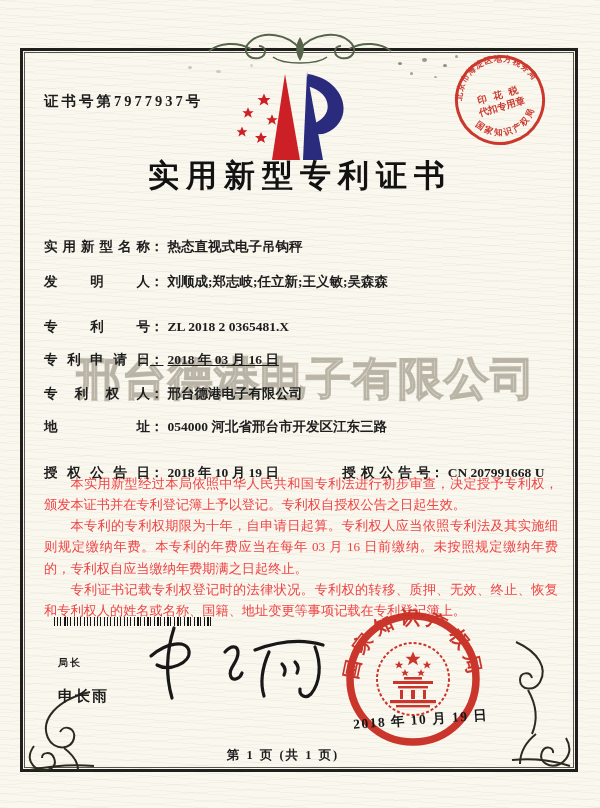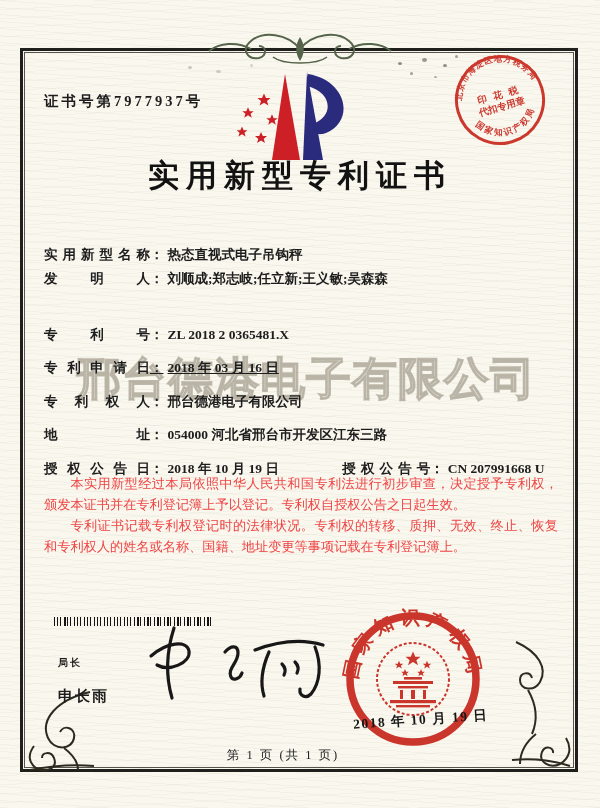--- a/index.html
+++ b/index.html
@@ -29,28 +29,28 @@
   }
   .logo{position:absolute;left:228px;top:66px;z-index:2;}
   .title{
     position:absolute;left:0;top:155px;width:600px;z-index:2;
     text-align:center;font-size:31px;font-weight:bold;letter-spacing:7px;color:#121212;
   }
   .rows{position:absolute;left:44px;top:0;width:516px;z-index:4;}
   .row{position:absolute;left:0;font-size:13.5px;font-weight:600;white-space:nowrap;}
   .row .lab{
     display:inline-block;width:106px;vertical-align:bottom;
-    text-align:justify;text-align-last:justify;margin-top:8px;
+    text-align:justify;text-align-last:justify;
   }
   .row .colon{margin:0 4px 0 0;}
   .row .lab2{
     display:inline-block;width:88px;margin-left:60px;vertical-align:bottom;
-    text-align:justify;text-align-last:justify;
-  }
-  .r1{top:238px;} .r2{top:262px;} .r3{top:318px;} .r4{top:351px;text-decoration:underline;}
+    text-align:justify;text-align-last:justify;margin-top:12px;
+  }
+  .r1{top:238px;} .r2{top:273px;} .r3{top:318px;} .r4{top:351px;text-decoration:underline;}
   .r5{top:385px;} .r6{top:418px;} .r7{top:452px;}
   .watermark{
     position:absolute;left:76px;top:349px;width:460px;z-index:3;
     font-size:45px;font-weight:bold;letter-spacing:1px;white-space:nowrap;
     color:rgba(182,176,162,.38);
     -webkit-text-stroke:1.2px rgba(165,158,143,.65);
     pointer-events:none;
   }
   .paras{
     position:absolute;left:44px;top:473px;width:514px;z-index:2;
@@ -69,21 +69,21 @@
   .signature{position:absolute;left:133px;top:620px;z-index:3;}
   .seal{position:absolute;left:342px;top:608px;z-index:5;opacity:.93;}
   .seal-date{
     position:absolute;left:353px;top:711px;z-index:6;
     font-size:13.5px;font-weight:bold;letter-spacing:1.5px;color:#161616;
     transform:rotate(-4deg);
   }
   .tax-stamp{position:absolute;left:452px;top:52px;z-index:5;transform:rotate(-16deg);opacity:.92;}
   .footer{
     position:absolute;left:0;top:747px;width:566px;z-index:2;
-    text-align:center;font-size:12.5px;font-weight:400;letter-spacing:2px;
+    text-align:center;font-size:12.5px;font-weight:700;letter-spacing:2px;
   }
   .ornament-top{position:absolute;left:203px;top:27px;z-index:2;}
   .corner-bl{position:absolute;left:20px;top:686px;z-index:2;}
   .corner-br{position:absolute;left:508px;top:638px;z-index:2;transform:scaleX(-1);}
   .speck{position:absolute;border-radius:50%;z-index:4;background:#3c3a2c;}
 </style>
 </head>
 <body>
 
 <div class="paper-texture"></div>
@@ -196,20 +196,21 @@
     <span class="lab">地址</span><span class="colon">：</span><span class="val">054000 河北省邢台市开发区江东三路</span>
   </div>
   <div class="row r7">
     <span class="lab">授权公告日</span><span class="colon">：</span><span class="val">2018 年 10 月 19 日</span>
     <span class="lab2">授权公告号</span><span class="colon">：</span><span class="val">CN 207991668 U</span>
   </div>
 </div>
 
 <div class="paras">
   <p>本实用新型经过本局依照中华人民共和国专利法进行初步审查，决定授予专利权，颁发本证书并在专利登记簿上予以登记。专利权自授权公告之日起生效。</p>
+  <p>本专利的专利权期限为十年，自申请日起算。专利权人应当依照专利法及其实施细则规定缴纳年费。本专利的年费应当在每年 03 月 16 日前缴纳。未按照规定缴纳年费的，专利权自应当缴纳年费期满之日起终止。</p>
   <p>专利证书记载专利权登记时的法律状况。专利权的转移、质押、无效、终止、恢复和专利权人的姓名或名称、国籍、地址变更等事项记载在专利登记簿上。</p>
 </div>
 
 <div class="barcode"></div>
 
 <div class="signer-title">局长</div>
 <div class="signer-name">申长雨</div>
 
 <svg class="signature" width="205" height="95" viewBox="0 0 205 95">
   <g fill="none" stroke="#181818" stroke-width="3.2" stroke-linecap="round" stroke-linejoin="round">

